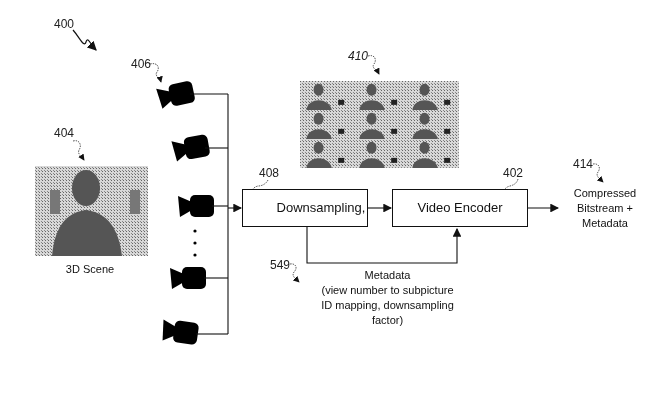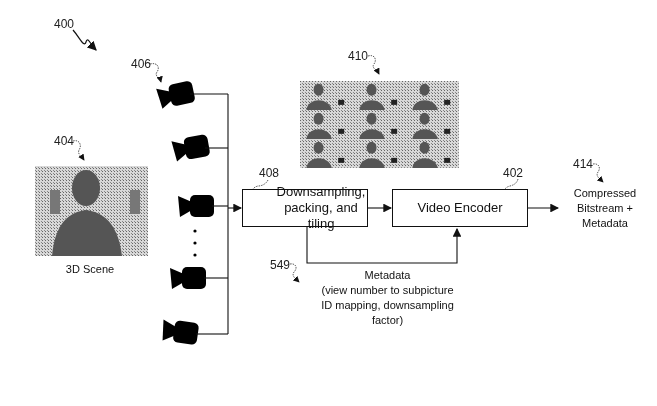--- a/index.html
+++ b/index.html
@@ -135,33 +135,32 @@
         <rect x="406" y="139" width="53" height="29" fill="url(#dither)"></rect>
         <ellipse cx="424.55" cy="147.7" rx="5" ry="6" fill="#555"></ellipse>
         <path d="M412.36,168 C413.95,154.95 435.15,154.95 437.8,168 z" fill="#555"></path>
         <rect x="444.15999999999997" y="157.85" width="6" height="5" fill="#222"></rect>
       </g>
     </g>
 </svg>
 
 <div class="lbl" style="left:54px;top:17px;">400</div>
 <div class="lbl" style="left:131px;top:57px;">406</div>
-<div class="lbl" style="left:54px;top:134px;text-align:center;">404</div>
-<div class="lbl" style="left:348px;top:49px;">410</div>
+<div class="lbl" style="left:54px;top:126px;text-align:center;">404</div>
+<div class="lbl" style="left:348px;top:49px;font-style:italic;">410</div>
 <div class="lbl" style="left:259px;top:166px;">408</div>
 <div class="lbl" style="left:503px;top:166px;">402</div>
 <div class="lbl" style="left:270px;top:258px;">549</div>
 <div class="lbl" style="left:573px;top:157px;">414</div>
 
 <div class="txt" style="left:40px;top:262px;width:100px;">3D Scene</div>
 
 <div class="box" style="left:242px;top:189px;width:126px;height:38px;padding-left:32px;">
   <div>
     <div>Downsampling,</div>
-    <div>packing, and tiling</div>
   </div>
 </div>
 <div class="box" style="left:392px;top:189px;width:136px;height:38px;">
   <span>Video Encoder</span>
 </div>
 
 <div class="txt" style="left:300px;top:268px;width:175px;">
   <div>Metadata</div>
   <div>(view number to subpicture</div>
   <div>ID mapping, downsampling</div>

